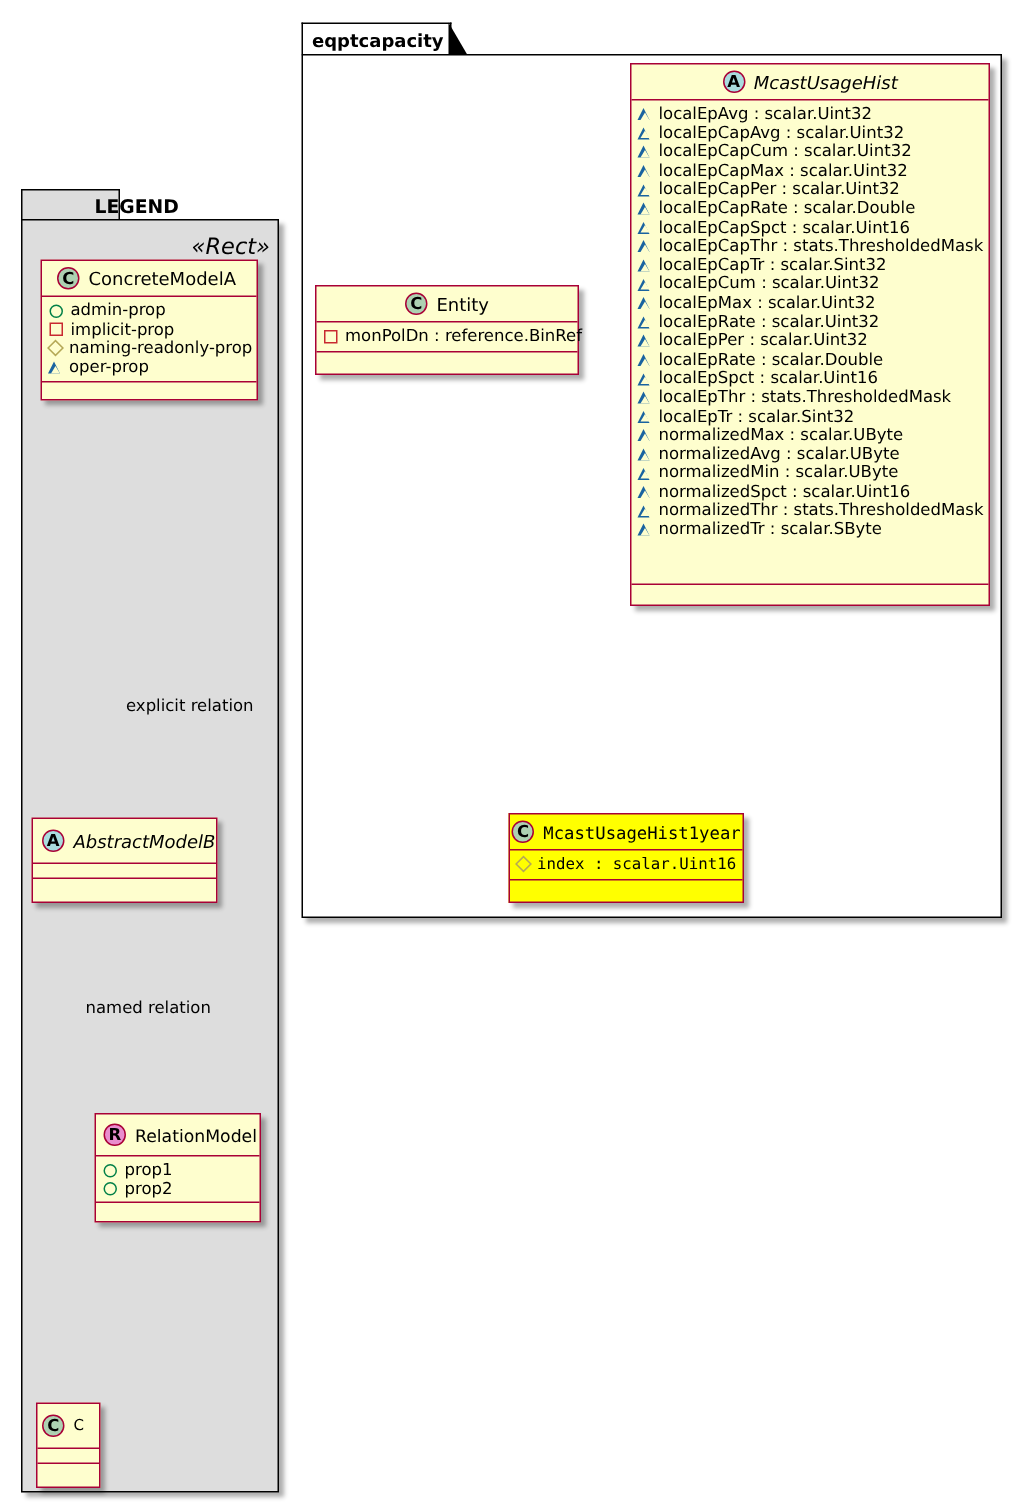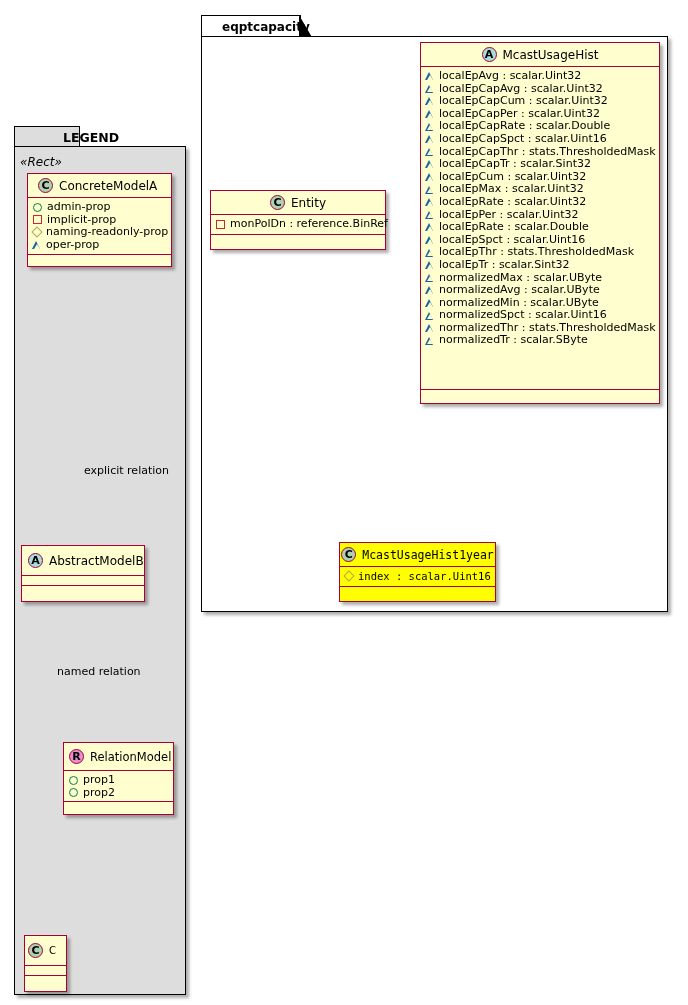--- a/index.html
+++ b/index.html
@@ -18,21 +18,21 @@
     box-sizing:border-box;
   }
   .umlbox.hl{background:#FFFF00;}
   .uml-head{
     display:flex;align-items:center;justify-content:center;
     gap:6px;padding:4px 8px;
     border-bottom:1.5px solid #A80036;
     box-sizing:border-box;
   }
   .uml-title{font-size:12px;white-space:nowrap;}
-  .uml-title.it{}
+  .uml-title.it{font-style:italic;}
   .uml-title.mono{font-family:"DejaVu Sans Mono","Liberation Mono",monospace;font-size:11.5px;}
   .uml-attrs{
     padding:3px 5px 3px 5px;
     border-bottom:1.5px solid #A80036;
     box-sizing:border-box;
   }
   .uml-attrs.empty{height:10px;padding:0;}
   .uml-ops{height:10px;box-sizing:border-box;}
   .attr{
     display:flex;align-items:center;gap:5px;
@@ -77,21 +77,21 @@
   .umlbox.hl .mk.diamond-o{border-color:#B4A856;}
 
   
   .pkg{
     position:absolute;border:1.5px solid #000;background:#FFFFFF;
     box-shadow:3px 3px 3px rgba(0,0,0,0.32);box-sizing:border-box;
   }
   .pkg-tab{
     position:absolute;border:1.5px solid #000;border-bottom:none;
     background:#FFFFFF;box-sizing:border-box;
-    display:flex;align-items:center;padding-left:20px;
+    display:flex;align-items:center;padding-left:6px;
     font-weight:bold;font-size:12px;
   }
   .pkg-tab:after{
     content:"";position:absolute;right:-13px;bottom:-1.5px;
     width:0;height:0;
     border-bottom:24px solid #000;border-right:14px solid transparent;
   }
   .pkg-tab .tabmask{
     position:absolute;right:-11px;bottom:-1.5px;
     width:0;height:0;
@@ -104,21 +104,21 @@
     position:absolute;border:1.5px solid #000;background:#DDDDDD;
     box-shadow:3px 3px 3px rgba(0,0,0,0.32);box-sizing:border-box;
   }
   .legend-tab{
     position:absolute;border:1.5px solid #000;border-bottom:none;
     background:#DDDDDD;box-sizing:border-box;
     display:flex;align-items:center;padding-left:5px;
     font-weight:bold;font-size:12.5px;
   }
   .stereo{
-    position:absolute;font-style:italic;font-size:12px;text-align:left;
+    position:absolute;font-style:italic;font-size:15px;text-align:right;
   }
   .edge-label{position:absolute;font-size:11px;white-space:nowrap;}
   svg{position:absolute;left:0;top:0;overflow:visible;}
 </style>
 </head>
 <body>
 
 <svg width="688" height="1005">
    AbstractModelB (explicit relation) --&gt;
   <path d="M93,267 L86,545" stroke="#A80036" stroke-width="1.4" fill="none" stroke-dasharray="7,7"></path>
@@ -159,20 +159,24 @@
       <div class="attr">
         <span class="mk tri"></span>
         <span class="txt">localEpCapAvg : scalar.Uint32</span>
       </div>
       <div class="attr">
         <span class="mk tri"></span>
         <span class="txt">localEpCapCum : scalar.Uint32</span>
       </div>
       <div class="attr">
         <span class="mk tri"></span>
+        <span class="txt">localEpCapMax : scalar.Uint32</span>
+      </div>
+      <div class="attr">
+        <span class="mk tri"></span>
         <span class="txt">localEpCapPer : scalar.Uint32</span>
       </div>
       <div class="attr">
         <span class="mk tri"></span>
         <span class="txt">localEpCapRate : scalar.Double</span>
       </div>
       <div class="attr">
         <span class="mk tri"></span>
         <span class="txt">localEpCapSpct : scalar.Uint16</span>
       </div>

